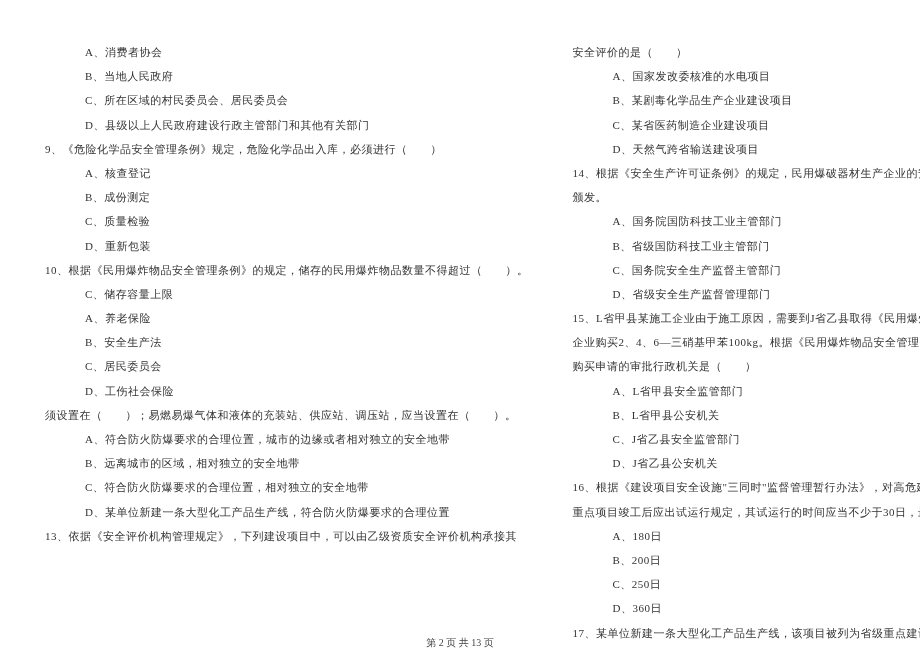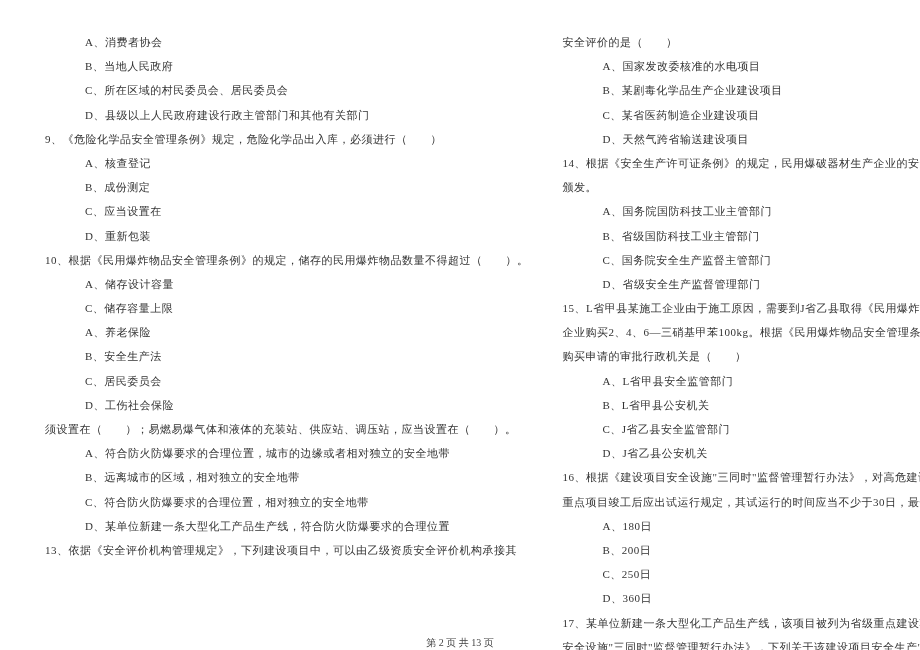--- a/index.html
+++ b/index.html
@@ -8,22 +8,22 @@
       height: 650px;
       background: #fff;
       font-family: "SimSun", "宋体", serif;
       font-size: 11px;
       color: #333;
       position: relative;
       overflow: hidden;
     }
     .page {
       display: flex;
-      padding: 30px 45px 20px 45px;
-      gap: 34px;
+      padding: 40px 45px 20px 45px;
+      gap: 44px;
       height: 620px;
     }
     .col {
       flex: 1;
       line-height: 2.2;
     }
     .line {
       white-space: nowrap;
       letter-spacing: 0.5px;
     }
@@ -43,24 +43,23 @@
 
 <div class="page">
   <div class="col" id="left-col">
       <div class="line indent1">A、消费者协会</div>
       <div class="line indent1">B、当地人民政府</div>
       <div class="line indent1">C、所在区域的村民委员会、居民委员会</div>
       <div class="line indent1">D、县级以上人民政府建设行政主管部门和其他有关部门</div>
       <div class="line indent0">9、《危险化学品安全管理条例》规定，危险化学品出入库，必须进行（　　）</div>
       <div class="line indent1">A、核查登记</div>
       <div class="line indent1">B、成份测定</div>
-      <div class="line indent1">C、应当设置在</div>
+      <div class="line indent1">C、质量检验</div>
       <div class="line indent1">D、重新包装</div>
       <div class="line indent0">10、根据《民用爆炸物品安全管理条例》的规定，储存的民用爆炸物品数量不得超过（　　）。</div>
-      <div class="line indent1">A、储存设计容量</div>
       <div class="line indent1">C、储存容量上限</div>
       <div class="line indent1">A、养老保险</div>
       <div class="line indent1">B、安全生产法</div>
       <div class="line indent1">C、居民委员会</div>
       <div class="line indent1">D、工伤社会保险</div>
       <div class="line indent0">须设置在（　　）；易燃易爆气体和液体的充装站、供应站、调压站，应当设置在（　　）。</div>
       <div class="line indent1">A、符合防火防爆要求的合理位置，城市的边缘或者相对独立的安全地带</div>
       <div class="line indent1">B、远离城市的区域，相对独立的安全地带</div>
       <div class="line indent1">C、符合防火防爆要求的合理位置，相对独立的安全地带</div>
       <div class="line indent1">D、某单位新建一条大型化工产品生产线，符合防火防爆要求的合理位置</div>

